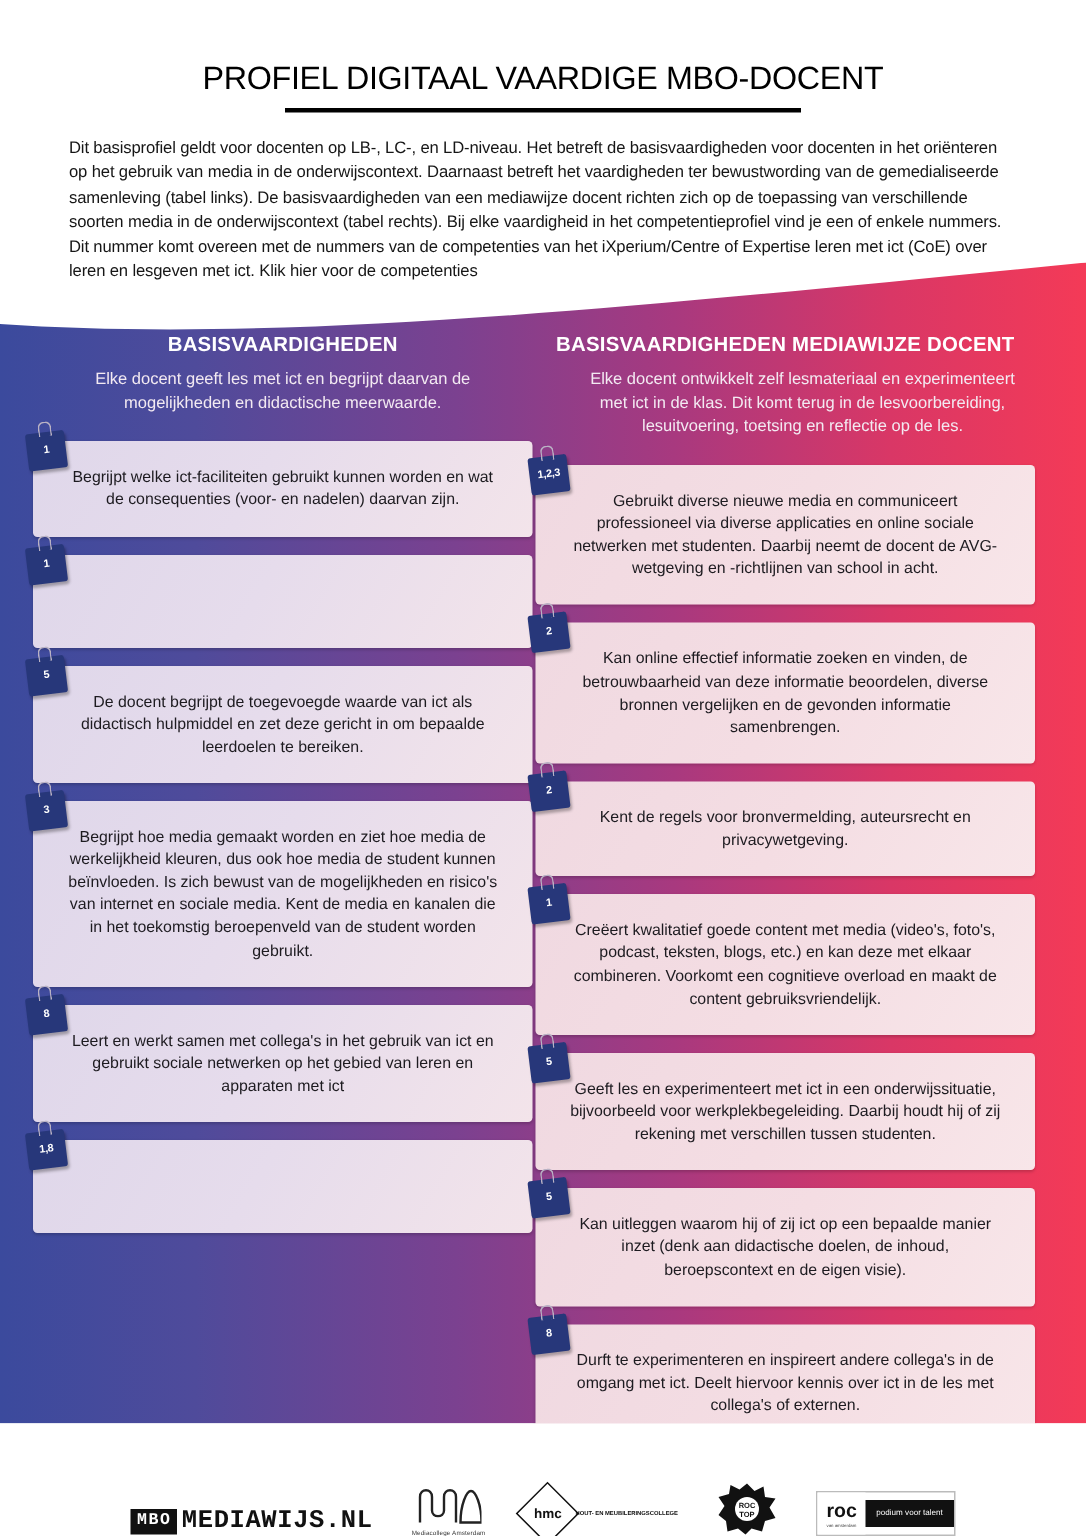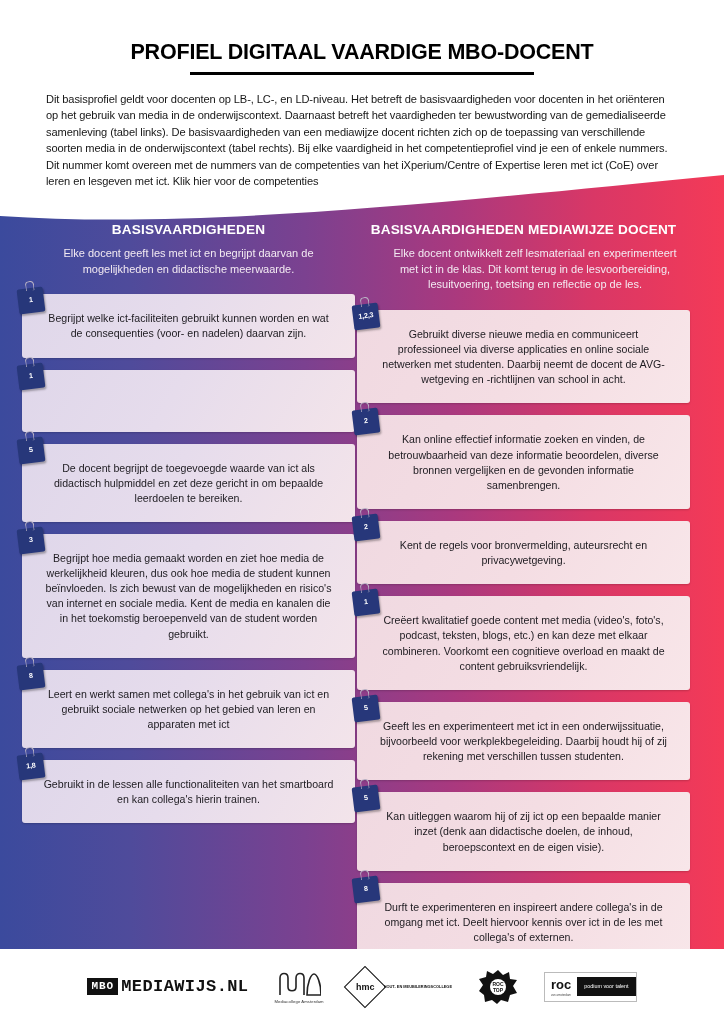--- a/index.html
+++ b/index.html
@@ -15,21 +15,21 @@
 
   
   .header {
     padding: 40px 44px 0 44px;
     position: relative;
     z-index: 3;
   }
   .title {
     text-align: center;
     font-size: 21.5px;
-    font-weight: bold;
+    font-weight: normal;
     letter-spacing: -0.2px;
     color: #000;
     padding-bottom: 7px;
   }
   .title-rule {
     width: 344px;
     height: 3px;
     background: #000;
     margin: 0 auto 16px auto;
   }
@@ -152,21 +152,21 @@
 
   
   .footer {
     position: absolute;
     left: 0;
     top: 949px;
     width: 724px;
     height: 75px;
     background: #fff;
     display: flex;
-    align-items: center;
+    align-items: flex-end;
     justify-content: center;
     gap: 26px;
     z-index: 3;
   }
   .logo { display: flex; align-items: center; }
 
   .logo-mbo { gap: 3px; }
   .mbo-box {
     background: #111;
     color: #fff;
@@ -278,21 +278,20 @@
           <div class="badge">
             <span class="badge-num">8</span>
           </div>
           <div class="card-text">Leert en werkt samen met collega's in het gebruik van ict en gebruikt sociale netwerken op het gebied van leren en apparaten met ict</div>
         </div>
 
         <div class="card">
           <div class="badge">
             <span class="badge-num">1,8</span>
           </div>
-          <div class="card-text">Gebruikt in de lessen alle functionaliteiten van het smartboard en kan collega's hierin trainen.</div>
         </div>
       </div>
 
       <div class="column col-right">
         <div class="col-head">BASISVAARDIGHEDEN MEDIAWIJZE DOCENT</div>
         <div class="col-sub wide">Elke docent ontwikkelt zelf lesmateriaal en experimenteert met ict in de klas. Dit komt terug in de lesvoorbereiding, lesuitvoering, toetsing en reflectie op de les.</div>
 
         <div class="card">
           <div class="badge">
             <span class="badge-num">1,2,3</span>

